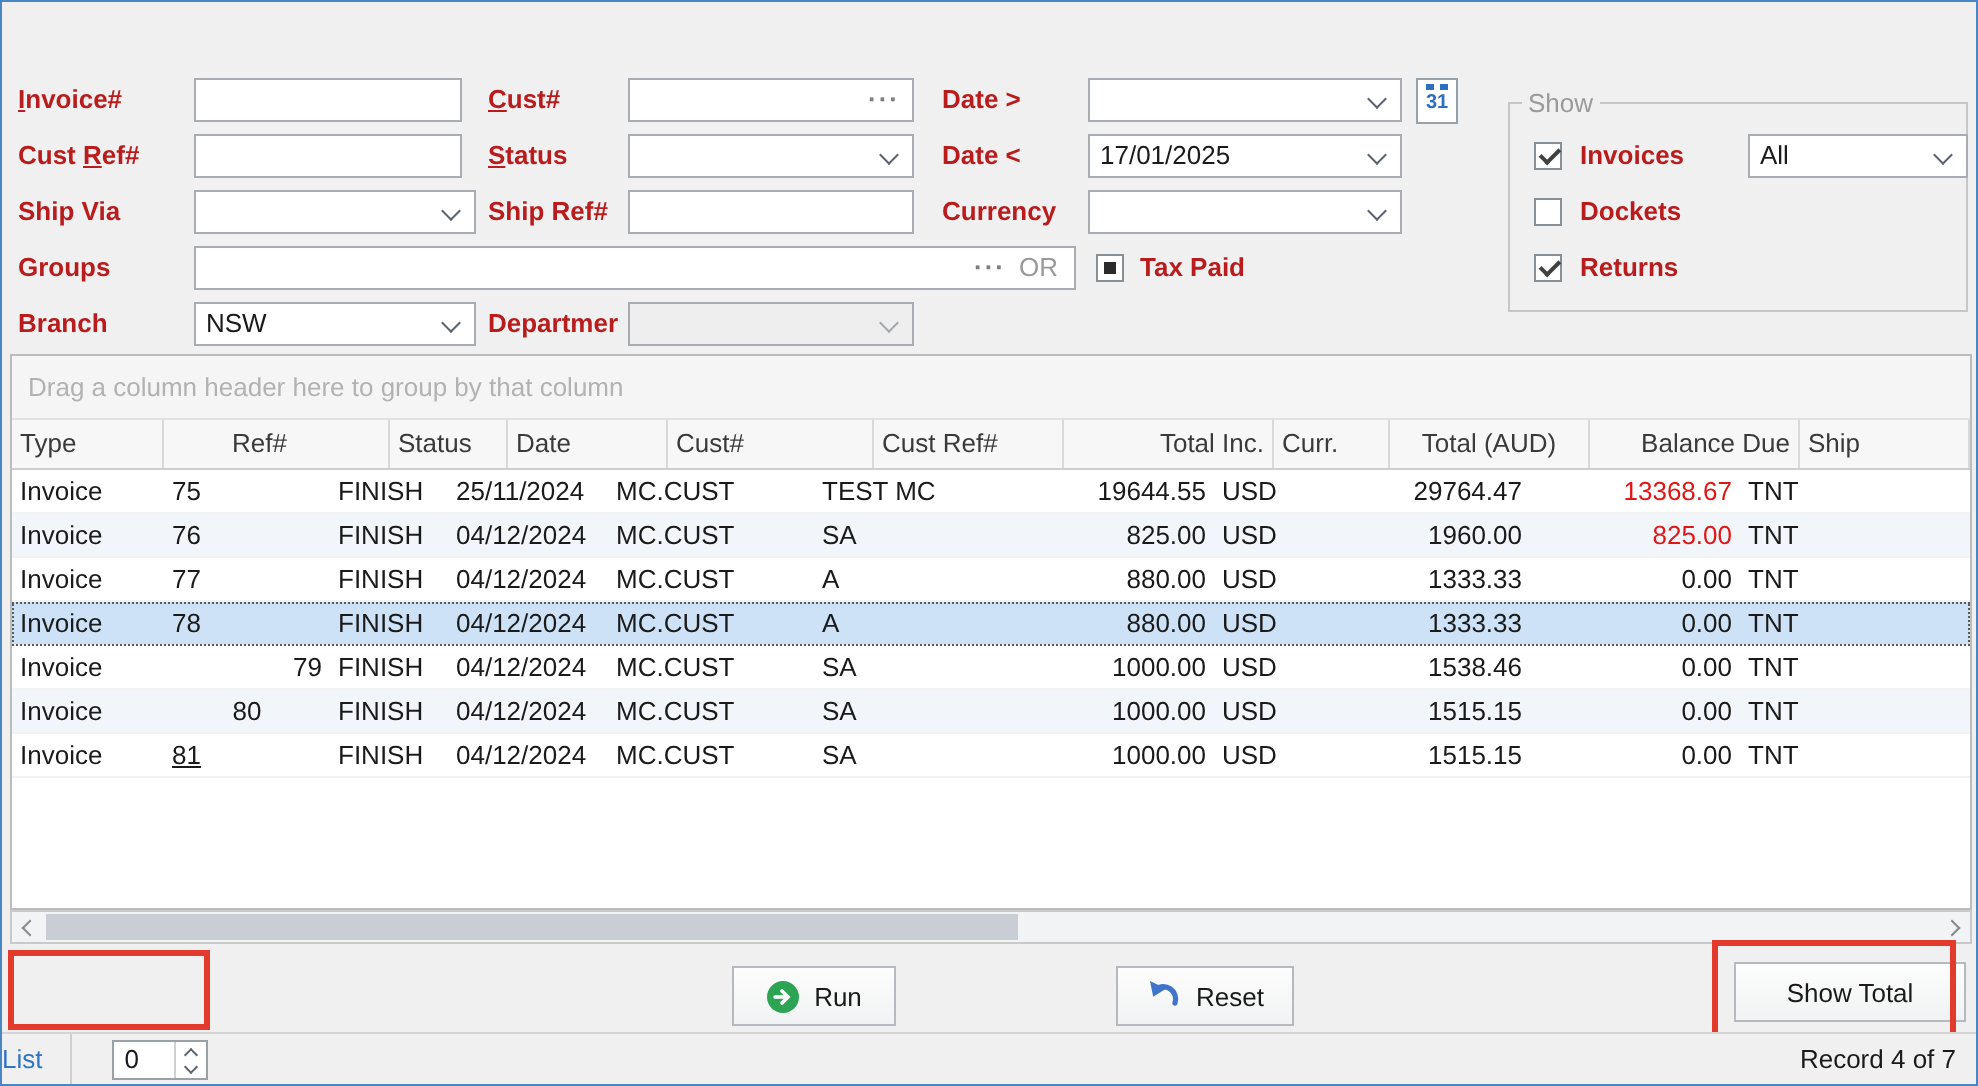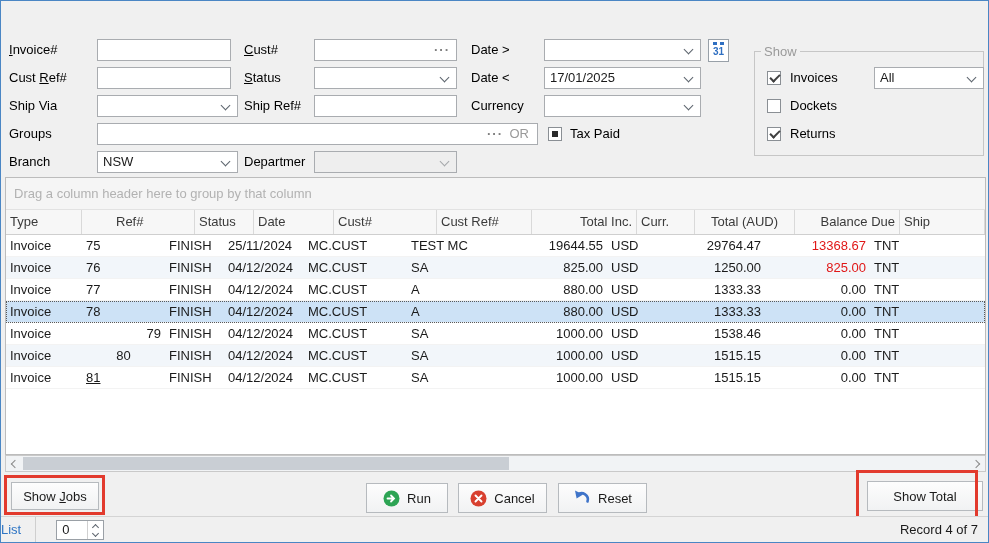--- a/index.html
+++ b/index.html
@@ -13,21 +13,21 @@
   .titlebar{
     position:absolute; left:0; top:0; right:0; height:30px;
     background:linear-gradient(#5d9ad3,#4385c5);
     display:flex; align-items:center; padding:0 10px;
   }
   .titlebar .title{ color:#fff; font-weight:bold; font-size:13.5px; }
   .tb-icons{ margin-left:auto; display:flex; gap:16px; align-items:center; }
   .tb-icons .icon{ display:flex; align-items:center; justify-content:center; cursor:default; }
   .close-glyph{ color:#fff; font-size:18px; font-weight:bold; line-height:14px; }
   
-  .flabel{ position:absolute; height:22px; line-height:22px; color:#000000; white-space:nowrap; }
+  .flabel{ position:absolute; height:22px; line-height:22px; color:#b91c1c; white-space:nowrap;font-weight:bold; }
   .tinput,.combo{
     position:absolute; height:22px; background:#fff; border:1px solid #a9acb0;
   }
   .combo .val{ padding-left:5px; line-height:20px; white-space:nowrap; overflow:hidden; }
   .combo.disabled{ background:#eeeeee; }
   .chev{ position:absolute; right:8px; top:6px; width:7px; height:7px;
     border-right:1.5px solid #5c646d; border-bottom:1.5px solid #5c646d; transform:rotate(45deg); }
   .combo.disabled .chev{ border-color:#a5a8ab; }
   .dots{ position:absolute; right:6px; top:0; line-height:19px; color:#7e7e7e; letter-spacing:1px; font-weight:bold; }
   .groups-or{ position:absolute; right:8px; top:0; line-height:20px; color:#9a9a9a; }
@@ -187,21 +187,21 @@
         </div>
         <div class="grow alt">
           <div class="gcell" style="flex: 0 0 76px; text-align: left;">Invoice</div>
           <div class="gcell" style="flex: 0 0 83px; text-align: left;">76</div>
           <div class="gcell" style="flex: 0 0 59px; text-align: left;">FINISH</div>
           <div class="gcell" style="flex: 0 0 80px; text-align: left;">04/12/2024</div>
           <div class="gcell" style="flex: 0 0 103px; text-align: left;">MC.CUST</div>
           <div class="gcell" style="flex: 0 0 95px; text-align: left;">SA</div>
           <div class="gcell" style="flex: 0 0 105px; text-align: right;">825.00</div>
           <div class="gcell" style="flex: 0 0 58px; text-align: left;">USD</div>
-          <div class="gcell" style="flex: 0 0 100px; text-align: right;">1250.00</div>
+          <div class="gcell" style="flex: 0 0 100px; text-align: right;">1960.00</div>
           <div class="gcell neg" style="flex: 0 0 105px; text-align: right;">825.00</div>
           <div class="gcell" style="flex: 1 1 auto; text-align: left;">TNT</div>
         </div>
         <div class="grow">
           <div class="gcell" style="flex: 0 0 76px; text-align: left;">Invoice</div>
           <div class="gcell" style="flex: 0 0 83px; text-align: left;">77</div>
           <div class="gcell" style="flex: 0 0 59px; text-align: left;">FINISH</div>
           <div class="gcell" style="flex: 0 0 80px; text-align: left;">04/12/2024</div>
           <div class="gcell" style="flex: 0 0 103px; text-align: left;">MC.CUST</div>
           <div class="gcell" style="flex: 0 0 95px; text-align: left;">A</div>
@@ -265,40 +265,28 @@
         </div>
       </div>
   </div>
 
   <div class="hscroll">
     <i class="sb-chev sb-left"></i>
     <div class="sb-thumb"></div>
     <i class="sb-chev sb-right"></i>
   </div>
 
-  <div class="btn" style="left:10px;top:481px;width:88px;height:28px">
-    <span>Show <u>J</u>obs</span>
-  </div>
   <div class="btn" style="left:365px;top:482px;width:82px">
     <span style="display:flex">
       <svg width="17" height="17" viewBox="0 0 17 17">
           <circle cx="8.5" cy="8.5" r="8" fill="#2da454"></circle>
           <path d="M4.5 8.5 h6 M8 5.5 l3 3 -3 3" stroke="#fff" stroke-width="1.8" fill="none" stroke-linecap="round"></path>
         </svg>
     </span>
     <span>Run</span>
-  </div>
-  <div class="btn" style="left:457px;top:482px;width:89px">
-    <span style="display:flex">
-      <svg width="17" height="17" viewBox="0 0 17 17">
-          <circle cx="8.5" cy="8.5" r="8" fill="#d8402f"></circle>
-          <path d="M5.5 5.5 l6 6 M11.5 5.5 l-6 6" stroke="#fff" stroke-width="1.9" stroke-linecap="round"></path>
-        </svg>
-    </span>
-    <span>Cancel</span>
   </div>
   <div class="btn" style="left:557px;top:482px;width:89px">
     <span style="display:flex">
       <svg width="18" height="18" viewBox="0 0 18 18">
           <path d="M14.5 12.5 A6.2 6.2 0 0 0 4.6 5.8" fill="none" stroke="#3f74c9" stroke-width="2.6" stroke-linecap="round"></path>
           <polygon points="2,1.5 3.6,9.4 10,5.4" fill="#3f74c9"></polygon>
         </svg>
     </span>
     <span>Reset</span>
   </div>

